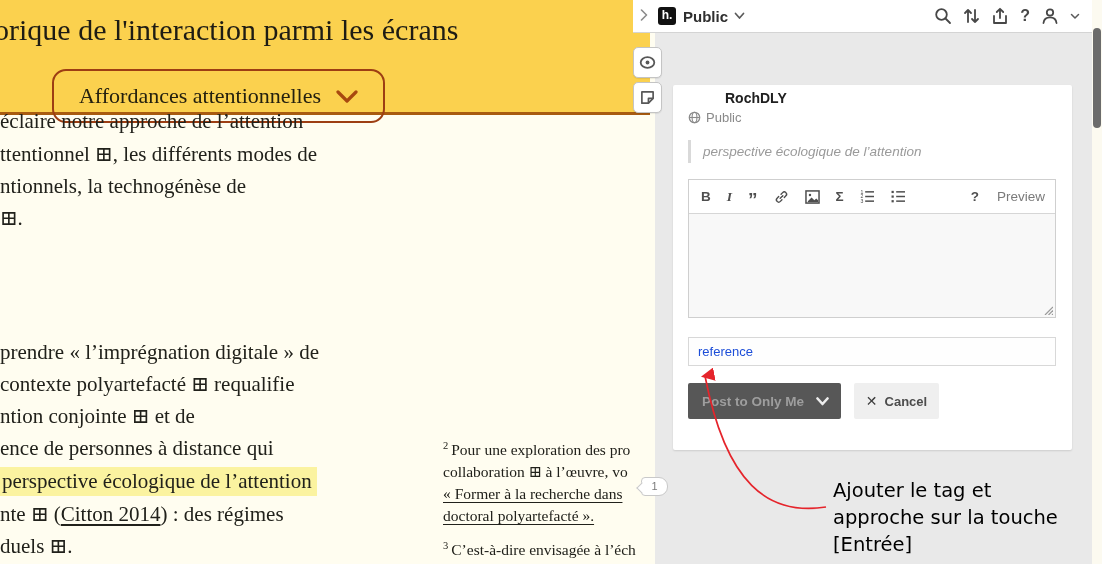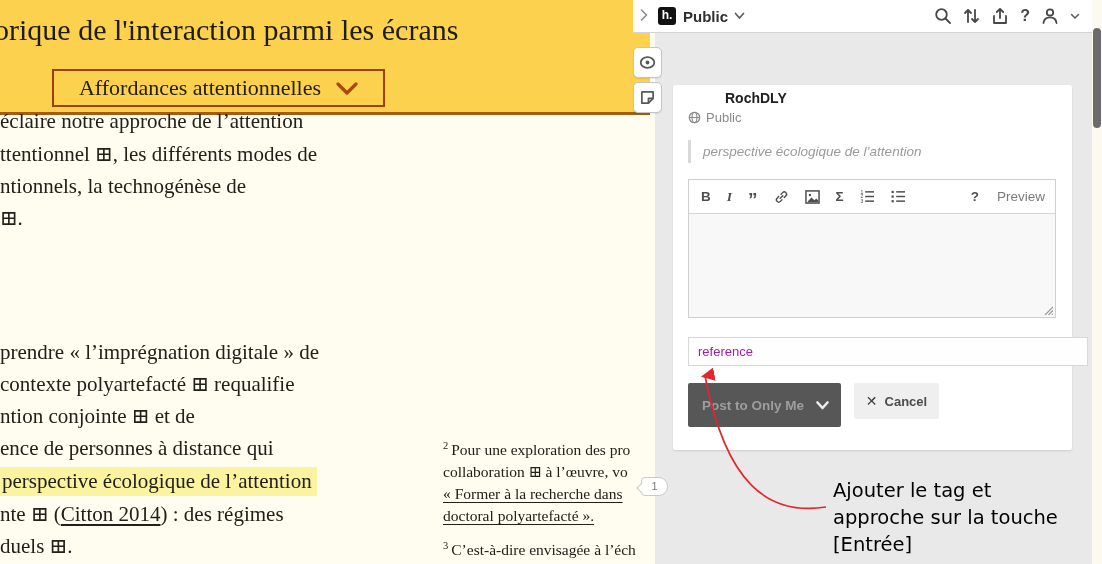--- a/index.html
+++ b/index.html
@@ -13,22 +13,22 @@
   .band {
     position:absolute; left:0; top:0; width:650px; height:115px;
     background:#fbd14e; border-bottom:3px solid #a85b10;
   }
   .page-title {
     position:absolute; left:-6px; top:13px; white-space:nowrap;
     font-family:"Liberation Serif","DejaVu Serif",serif;
     font-size:30px; color:#1e1c14;
   }
   .dropdown-btn {
-    position:absolute; left:52px; top:69px; width:333px; height:38px;
-    border:2px solid #9d3e13; border-radius:0; background:transparent;
+    position:absolute; left:52px; top:69px; width:333px; height:54px;
+    border:2px solid #9d3e13; border-radius:14px; background:transparent;
     display:flex; align-items:center; justify-content:center; gap:15px;
     cursor:pointer;
   }
   .dropdown-btn .lbl {
     font-family:"Liberation Serif","DejaVu Serif",serif;
     font-size:22px; color:#24200f;
   }
   .pline {
     position:absolute; left:0; white-space:nowrap;
     font-family:"Liberation Serif","DejaVu Serif",serif;
@@ -87,27 +87,27 @@
   }
   .edi { color:#4e4e4e; font-size:13.5px; cursor:pointer; display:flex; align-items:center; }
   .edi.b { font-weight:bold; }
   .edi.i { font-style:italic; font-family:"Liberation Serif",serif; font-weight:bold; }
   .edi.q { font-size:19px; font-weight:bold; line-height:10px; margin-top:6px; }
   .ed-right { margin-left:auto; display:flex; align-items:center; gap:18px; }
   .preview-lbl { color:#7a7a7a; font-size:13.5px; cursor:pointer; }
   .ed-body { position:relative; height:103px; cursor:text; }
   .resize-h { position:absolute; right:2px; bottom:2px; }
   .tag-input {
-    position:absolute; left:15px; top:252px; width:400px; height:29px;
+    position:absolute; left:15px; top:252px; width:368px; height:29px;
     border:1px solid #d8d8d8; background:#fefefe; font-size:13px;
-    color:#a21caf; padding-left:9px; font-family:"Liberation Sans",sans-serif;
+    color:#1d4ed8; padding-left:9px; font-family:"Liberation Sans",sans-serif;
   }
   .btn-row { position:absolute; left:15px; top:298px; display:flex; gap:13px; }
   .post-btn {
-    width:153px; height:44px; background:#575757; border:none; border-radius:2px;
+    width:153px; height:36px; background:#575757; border:none; border-radius:2px;
     display:flex; align-items:center; cursor:pointer;
   }
   .post-btn .plbl { color:#9e9e9e; font-size:13.5px; font-weight:bold; padding-left:14px; }
   .post-btn .pchev { margin-left:auto; padding-right:12px; color:#ececec; display:flex; }
   .cancel-btn {
     width:85px; height:36px; background:#efefef; border:none; border-radius:2px;
     display:flex; align-items:center; justify-content:center; gap:7px; cursor:pointer;
   }
   .cancel-btn .x { color:#3d3d3d; font-size:14px; }
   .cancel-btn .clbl { color:#4c4c4c; font-size:13px; font-weight:bold; }

